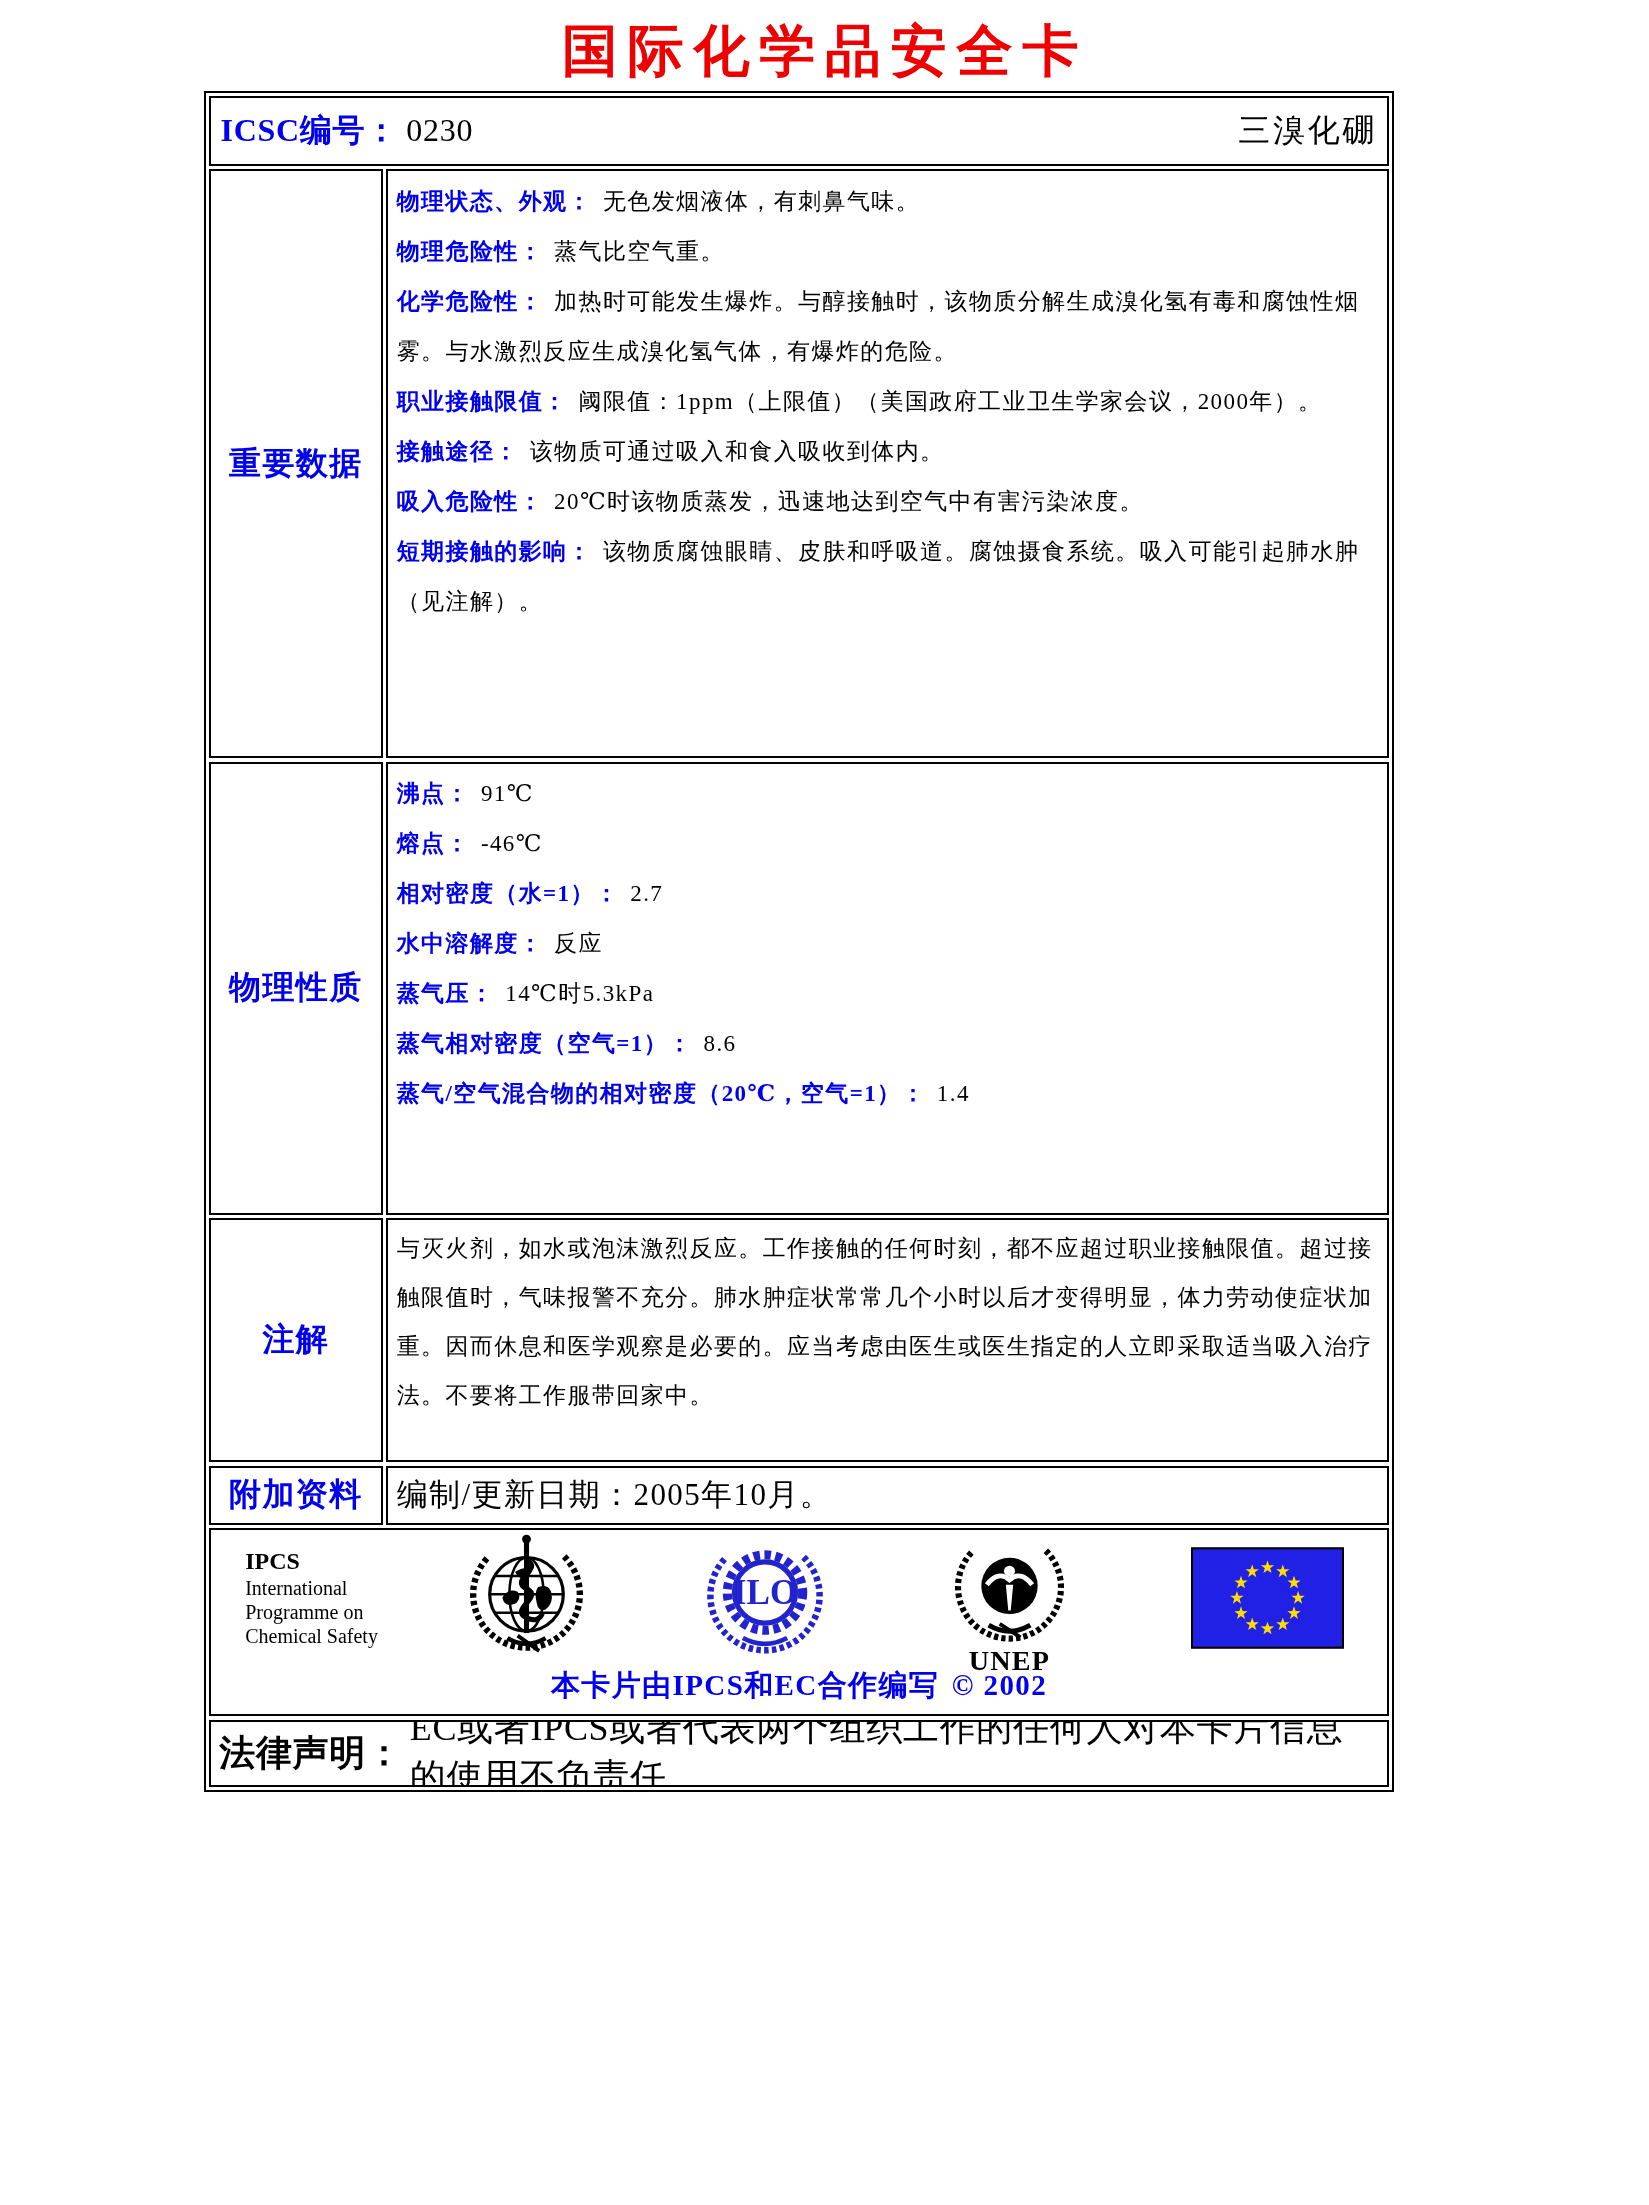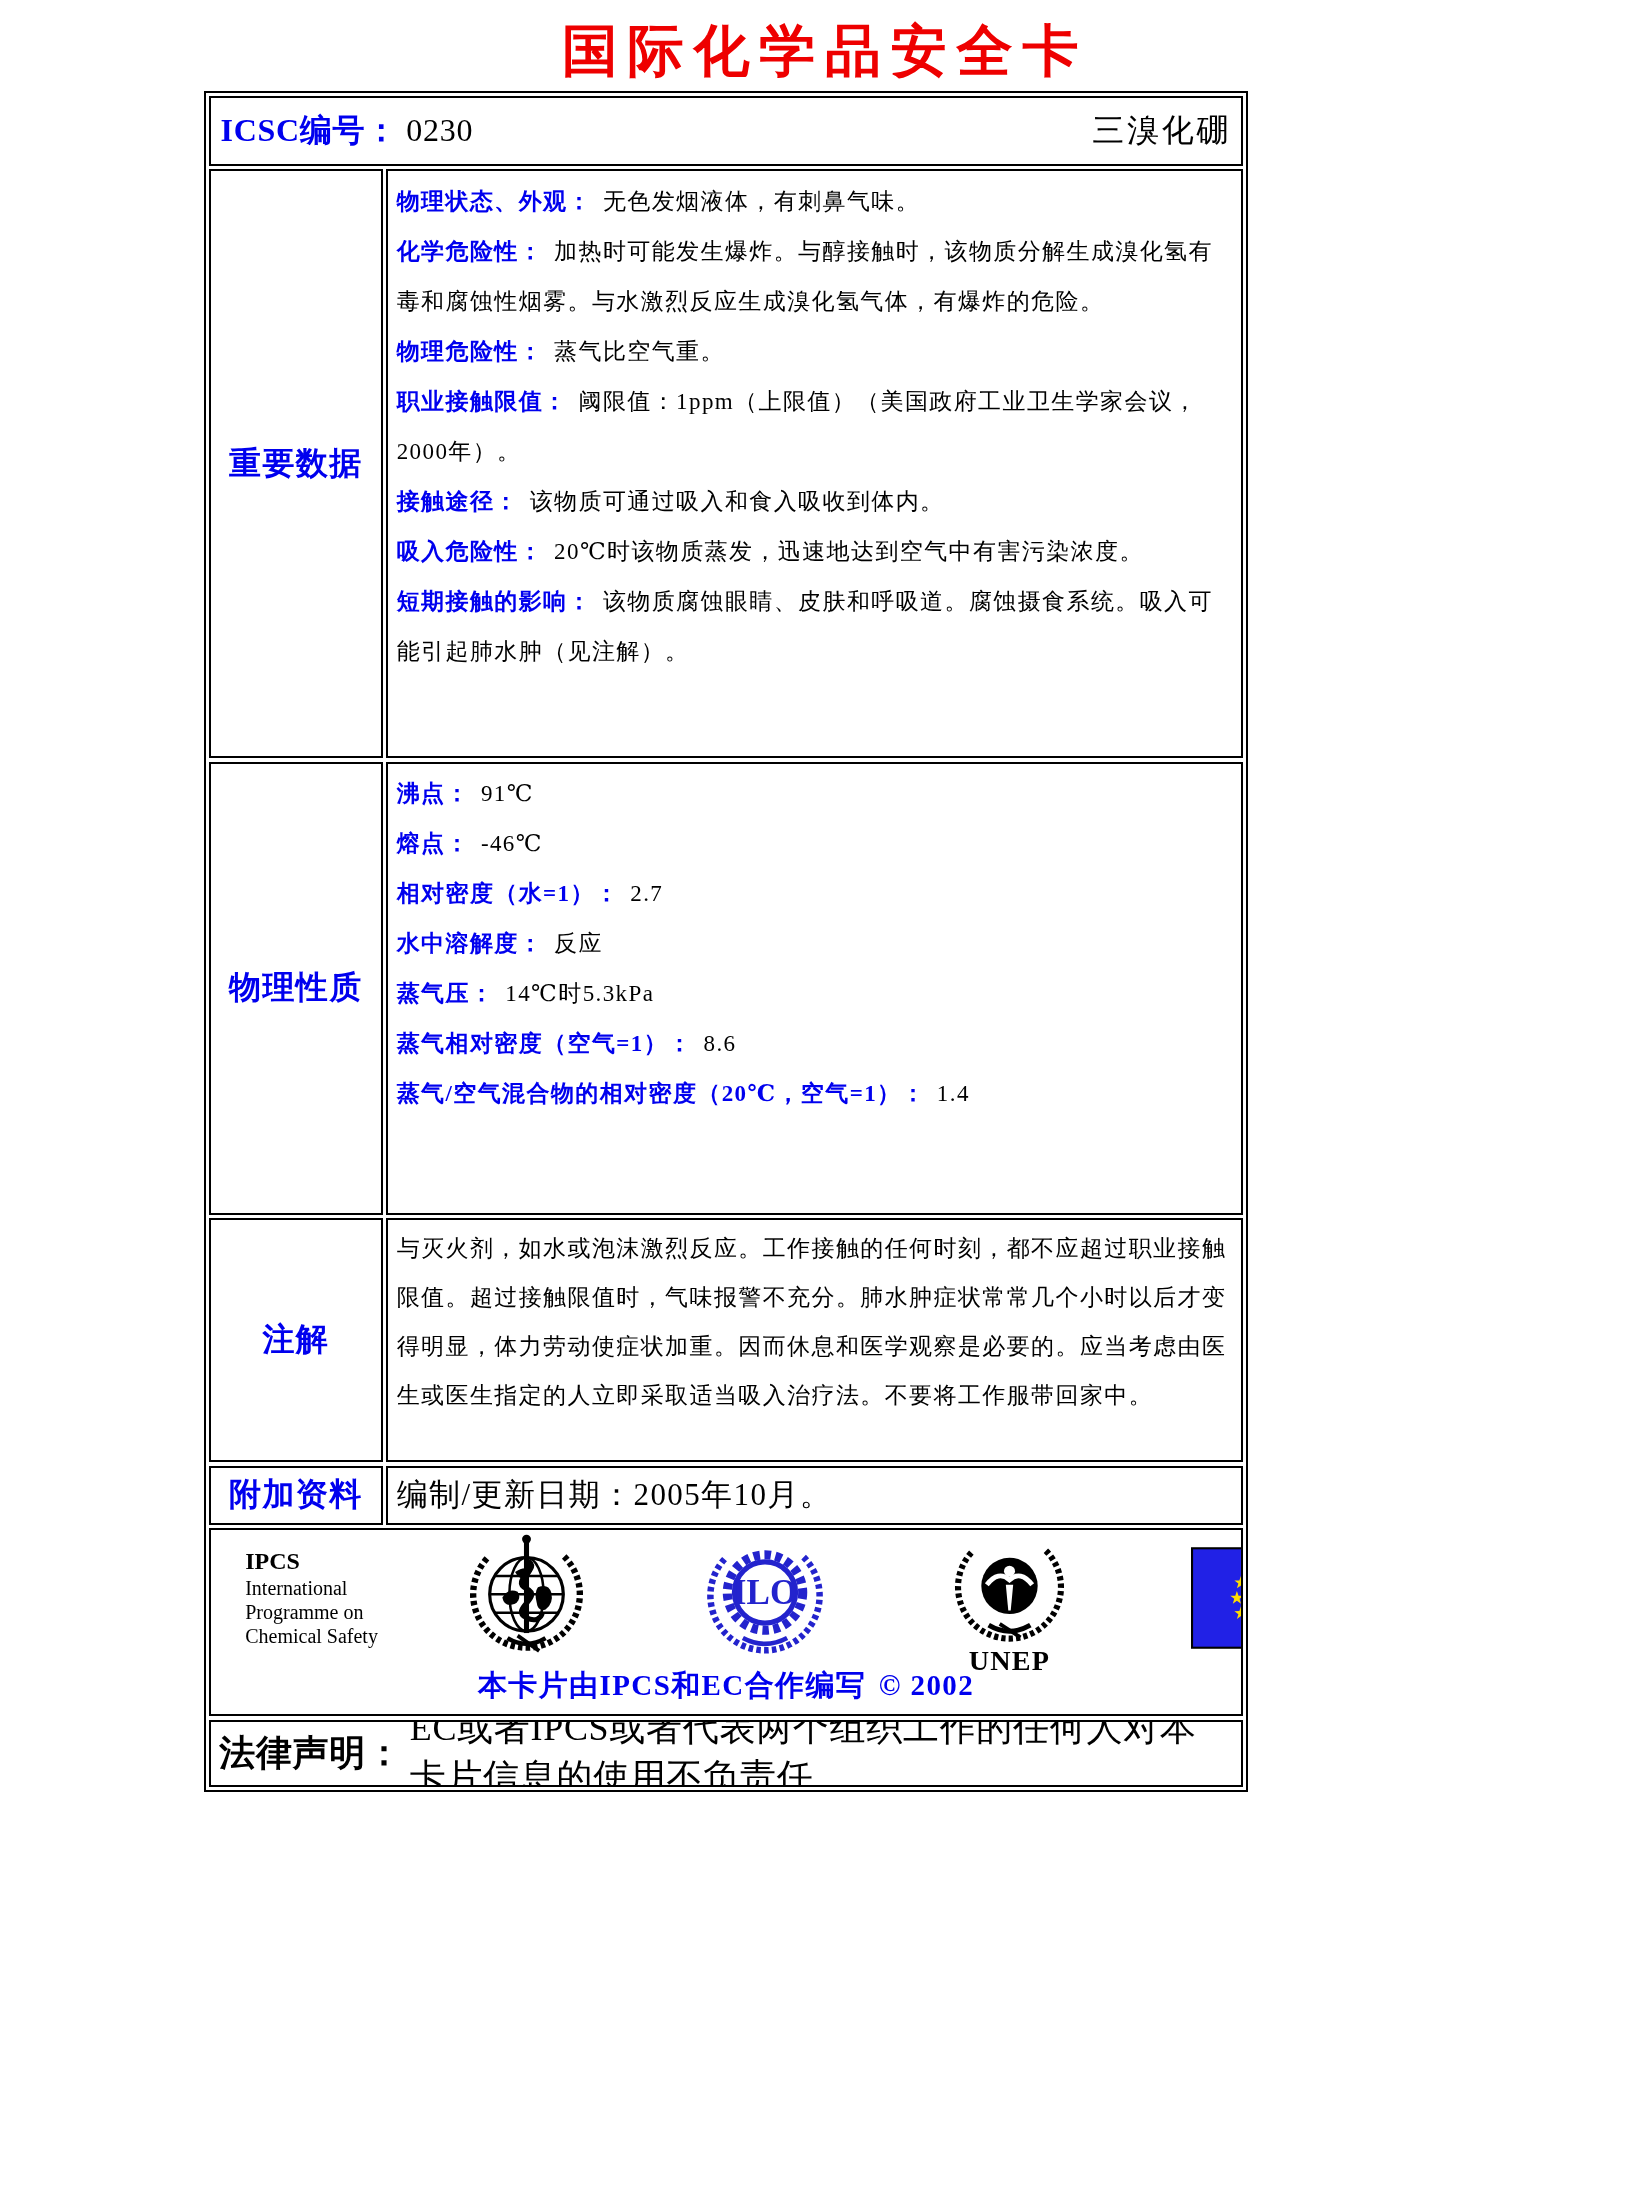--- a/index.html
+++ b/index.html
@@ -16,21 +16,21 @@
   }
   .page-title{
     margin-top:14px;
     text-align:center;
     font-size:56px; font-weight:bold; color:var(--red);
     letter-spacing:9.8px;
     font-family:"DejaVu Serif","Liberation Serif",serif;
     height:72px; line-height:72px;
   }
   .card{
-    position:absolute; left:204px; top:91px; width:1044px;
+    position:absolute; left:204px; top:91px; width:1190px;
     border:2.1px solid var(--ink);
     padding:2.8px;
     display:flex; flex-direction:column; gap:3.5px;
   }
   .row{display:flex; gap:3.5px;}
   .cell{border:2.1px solid var(--ink); background:#fff;}
   .label-cell{
     width:174px; flex:0 0 174px;
     display:flex; align-items:center; justify-content:center;
     color:var(--blue); font-weight:bold; font-size:32px; letter-spacing:1.4px;
@@ -111,22 +111,22 @@
         <span class="icsc-label">ICSC编号：</span><span>0230</span>
       </div>
       <div class="chem-name">三溴化硼</div>
     </div>
   </div>
 
   <div class="row h-important">
     <div class="cell label-cell">重要数据</div>
     <div class="cell content-cell text-cell">
       <div class="field"><span class="field-label">物理状态、外观：</span><span>无色发烟液体，有刺鼻气味。</span></div>
+      <div class="field"><span class="field-label">物理危险性：</span><span>蒸气比空气重。</span></div>
       <div class="field"><span class="field-label">化学危险性：</span><span>加热时可能发生爆炸。与醇接触时，该物质分解生成溴化氢有毒和腐蚀性烟雾。与水激烈反应生成溴化氢气体，有爆炸的危险。</span></div>
-      <div class="field"><span class="field-label">物理危险性：</span><span>蒸气比空气重。</span></div>
       <div class="field"><span class="field-label">职业接触限值：</span><span>阈限值：1ppm（上限值）（美国政府工业卫生学家会议，2000年）。</span></div>
       <div class="field"><span class="field-label">接触途径：</span><span>该物质可通过吸入和食入吸收到体内。</span></div>
       <div class="field"><span class="field-label">吸入危险性：</span><span>20℃时该物质蒸发，迅速地达到空气中有害污染浓度。</span></div>
       <div class="field"><span class="field-label">短期接触的影响：</span><span>该物质腐蚀眼睛、皮肤和呼吸道。腐蚀摄食系统。吸入可能引起肺水肿（见注解）。</span></div>
     </div>
   </div>
 
   <div class="row h-physical">
     <div class="cell label-cell">物理性质</div>
     <div class="cell content-cell text-cell">

